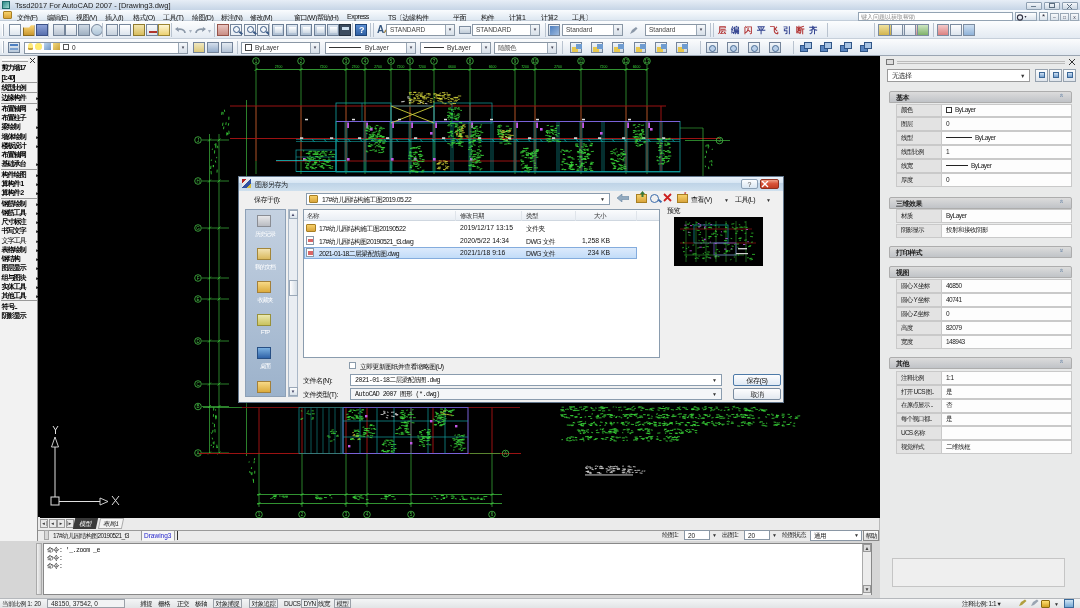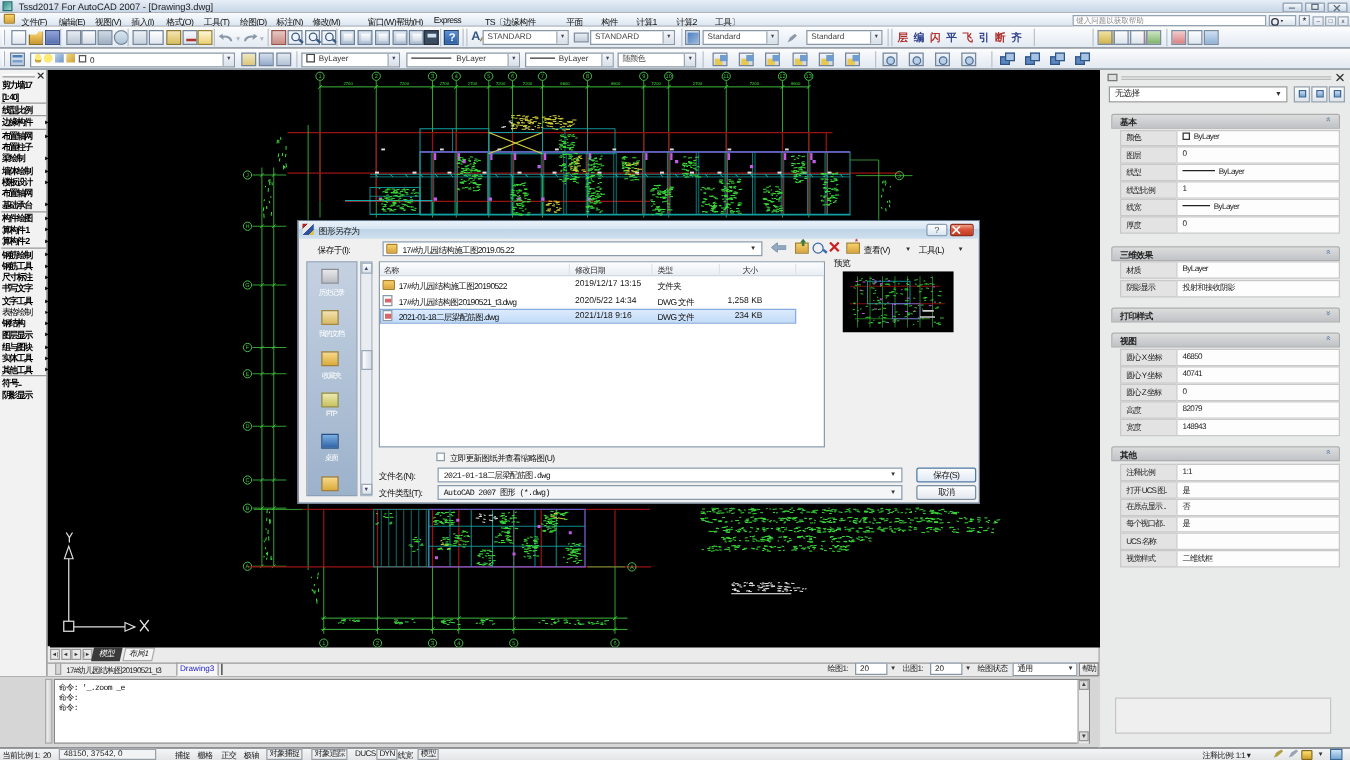--- a/index.html
+++ b/index.html
@@ -262,22 +262,22 @@
 <div class="abs cn" style="left:1.5px;top:159.3px;width:36px;font-size:7.2px;font-weight:bold;color:#000;white-space:nowrap;letter-spacing:-1.2px;line-height:9px">基础承台<span style="position:absolute;right:0px;top:1px;font-size:5px">▸</span></div>
 <div class="abs" style="left:1px;top:168.6px;width:36px;height:1px;background:#999"></div>
 <div class="abs cn" style="left:1.5px;top:169.8px;width:36px;font-size:7.2px;font-weight:bold;color:#000;white-space:nowrap;letter-spacing:-1.2px;line-height:9px">构件绘图<span style="position:absolute;right:0px;top:1px;font-size:5px">▸</span></div>
 <div class="abs cn" style="left:1.5px;top:179.0px;width:36px;font-size:7.2px;font-weight:bold;color:#000;white-space:nowrap;letter-spacing:-1.2px;line-height:9px">算构件 1<span style="position:absolute;right:0px;top:1px;font-size:5px">▸</span></div>
 <div class="abs cn" style="left:1.5px;top:188.2px;width:36px;font-size:7.2px;font-weight:bold;color:#000;white-space:nowrap;letter-spacing:-1.2px;line-height:9px">算构件 2<span style="position:absolute;right:0px;top:1px;font-size:5px">▸</span></div>
 <div class="abs" style="left:1px;top:197.5px;width:36px;height:1px;background:#999"></div>
 <div class="abs cn" style="left:1.5px;top:198.7px;width:36px;font-size:7.2px;font-weight:bold;color:#000;white-space:nowrap;letter-spacing:-1.2px;line-height:9px">钢筋绘制<span style="position:absolute;right:0px;top:1px;font-size:5px">▸</span></div>
 <div class="abs cn" style="left:1.5px;top:207.9px;width:36px;font-size:7.2px;font-weight:bold;color:#000;white-space:nowrap;letter-spacing:-1.2px;line-height:9px">钢筋工具<span style="position:absolute;right:0px;top:1px;font-size:5px">▸</span></div>
 <div class="abs cn" style="left:1.5px;top:217.2px;width:36px;font-size:7.2px;font-weight:bold;color:#000;white-space:nowrap;letter-spacing:-1.2px;line-height:9px">尺寸标注<span style="position:absolute;right:0px;top:1px;font-size:5px">▸</span></div>
 <div class="abs cn" style="left:1.5px;top:226.4px;width:36px;font-size:7.2px;font-weight:bold;color:#000;white-space:nowrap;letter-spacing:-1.2px;line-height:9px">书写文字<span style="position:absolute;right:0px;top:1px;font-size:5px">▸</span></div>
-<div class="abs cn" style="left:1.5px;top:235.7px;width:36px;font-size:7.2px;font-weight:bold;color:#000;white-space:nowrap;letter-spacing:-1.2px;line-height:9px">文字工具<span style="position:absolute;right:0px;top:1px;font-size:5px">▸</span></div>
-<div class="abs cn" style="left:1.5px;top:244.9px;width:36px;font-size:7.2px;font-weight:normal;color:#000;white-space:nowrap;letter-spacing:-1.2px;line-height:9px">表格绘制<span style="position:absolute;right:0px;top:1px;font-size:5px">▸</span></div>
+<div class="abs cn" style="left:1.5px;top:235.7px;width:36px;font-size:7.2px;font-weight:normal;color:#000;white-space:nowrap;letter-spacing:-1.2px;line-height:9px">文字工具<span style="position:absolute;right:0px;top:1px;font-size:5px">▸</span></div>
+<div class="abs cn" style="left:1.5px;top:244.9px;width:36px;font-size:7.2px;font-weight:bold;color:#000;white-space:nowrap;letter-spacing:-1.2px;line-height:9px">表格绘制<span style="position:absolute;right:0px;top:1px;font-size:5px">▸</span></div>
 <div class="abs cn" style="left:1.5px;top:254.2px;width:36px;font-size:7.2px;font-weight:bold;color:#000;white-space:nowrap;letter-spacing:-1.2px;line-height:9px">钢结构<span style="position:absolute;right:0px;top:1px;font-size:5px">▸</span></div>
 <div class="abs cn" style="left:1.5px;top:263.4px;width:36px;font-size:7.2px;font-weight:bold;color:#000;white-space:nowrap;letter-spacing:-1.2px;line-height:9px">图层显示<span style="position:absolute;right:0px;top:1px;font-size:5px">▸</span></div>
 <div class="abs cn" style="left:1.5px;top:272.7px;width:36px;font-size:7.2px;font-weight:bold;color:#000;white-space:nowrap;letter-spacing:-1.2px;line-height:9px">组与图块<span style="position:absolute;right:0px;top:1px;font-size:5px">▸</span></div>
 <div class="abs cn" style="left:1.5px;top:281.9px;width:36px;font-size:7.2px;font-weight:bold;color:#000;white-space:nowrap;letter-spacing:-1.2px;line-height:9px">实体工具<span style="position:absolute;right:0px;top:1px;font-size:5px">▸</span></div>
 <div class="abs cn" style="left:1.5px;top:291.2px;width:36px;font-size:7.2px;font-weight:bold;color:#000;white-space:nowrap;letter-spacing:-1.2px;line-height:9px">其他工具<span style="position:absolute;right:0px;top:1px;font-size:5px">▸</span></div>
 <div class="abs" style="left:1px;top:300.4px;width:36px;height:1px;background:#999"></div>
 <div class="abs cn" style="left:1.5px;top:301.6px;width:36px;font-size:7.2px;font-weight:bold;color:#000;white-space:nowrap;letter-spacing:-1.2px;line-height:9px">符 号...</div>
 <div class="abs cn" style="left:1.5px;top:310.9px;width:36px;font-size:7.2px;font-weight:bold;color:#000;white-space:nowrap;letter-spacing:-1.2px;line-height:9px">阴影显示</div>
 <div class="abs" style="left:879px;top:56px;width:201px;height:542px;background:#e9eaea;border-left:1px solid #b9b9b9"></div>
 <div class="abs" style="left:886px;top:59px;width:8px;height:6px;border:1px solid #777;background:#ddd"></div>

